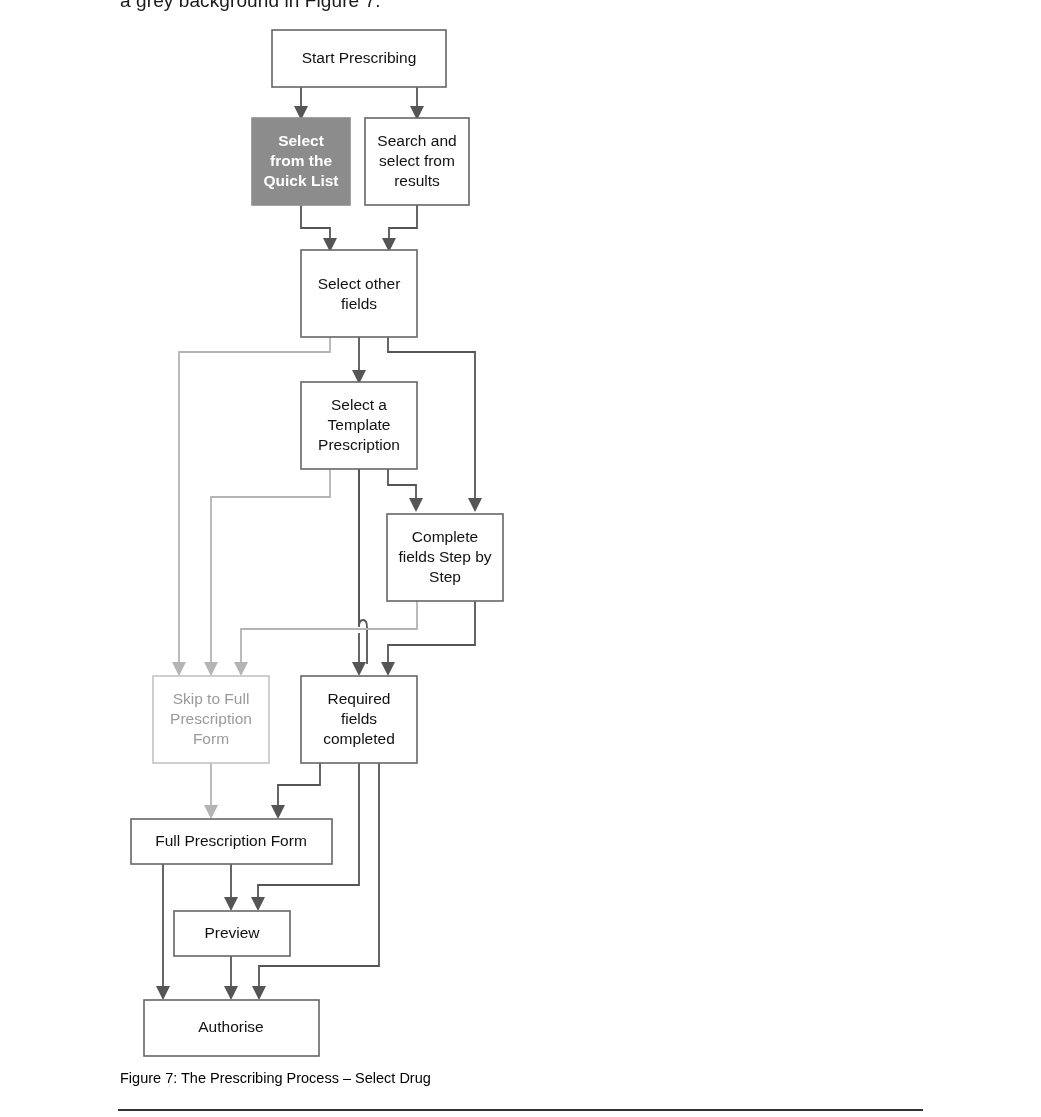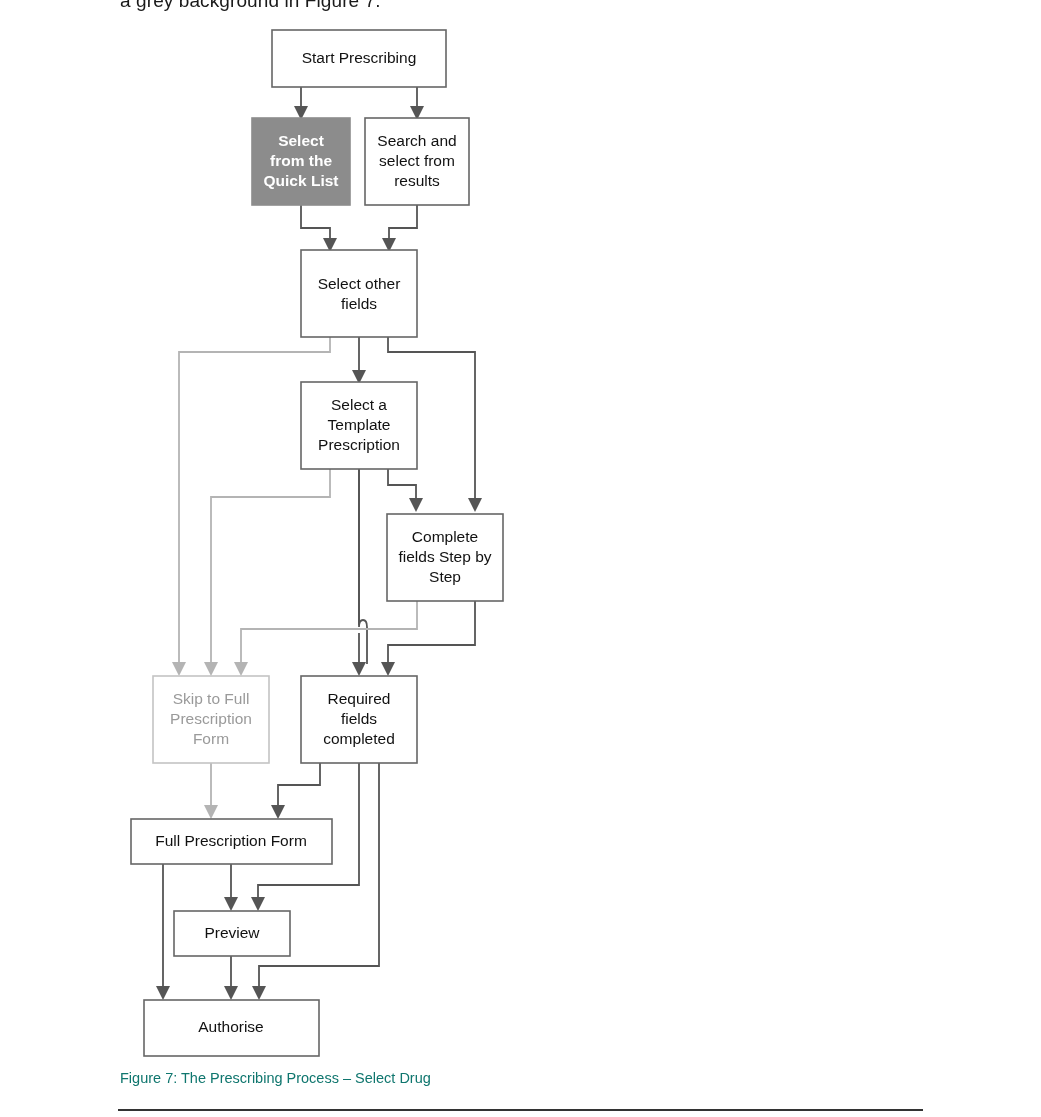--- a/index.html
+++ b/index.html
@@ -34,21 +34,21 @@
   #figure-svg {
     position: absolute;
     left: 0;
     top: 0;
   }
   .caption {
     position: absolute;
     left: 120px;
     top: 1070px;
     font-size: 14.5px;
-    color: #0f766e;
+    color: #000000;
     white-space: nowrap;
   }
   .footer-rule {
     position: absolute;
     left: 118px;
     top: 1109px;
     width: 805px;
     height: 2px;
     background: #333333;
   }

